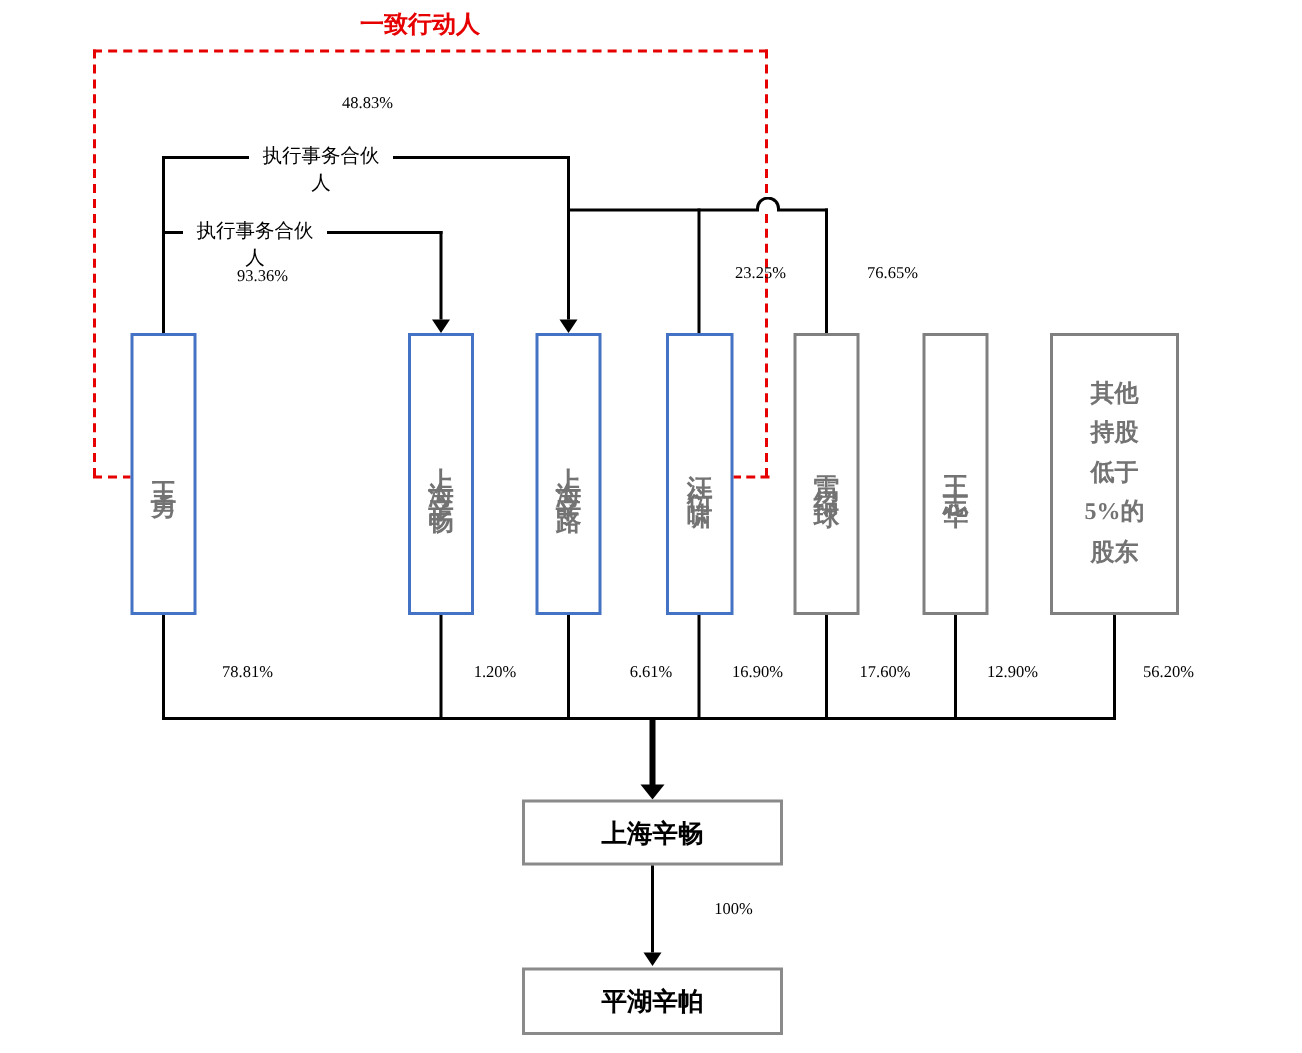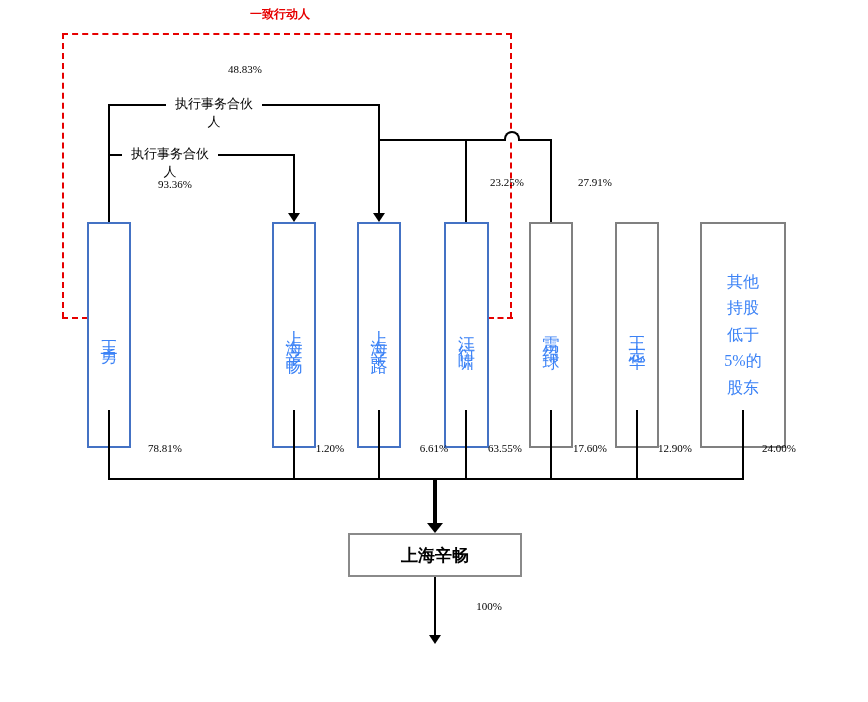--- a/index.html
+++ b/index.html
@@ -8,38 +8,38 @@
 
   .hline, .vline { position:absolute; background:#000; }
   .hline { height:2px; }
   .vline { width:2px; }
 
   .arrow { position:absolute; width:0; height:0;
            border-left:6px solid transparent; border-right:6px solid transparent;
            border-top:9px solid #000; }
   .arrow.big { border-left-width:8px; border-right-width:8px; border-top-width:10px; }
 
-  .entity { position:absolute; top:222px; height:226px; background:#fff;
+  .entity { position:absolute; top:222px; height:188px; background:#fff;
             border:2px solid #808080; display:flex; align-items:center; justify-content:center;
-            font-weight:normal; font-size:17px; color:#3b82f6; }
+            font-weight:bold; font-size:17px; color:#737373; }
   .entity.blue { border-color:#4472c4; }
   .vtext { writing-mode:vertical-rl; text-orientation:upright; letter-spacing:9px; }
   .wrap-text { white-space:pre-line; text-align:center; line-height:1.65; font-size:16px; }
 
   .company { position:absolute; left:348px; width:174px; background:#fff;
              border:2px solid #8a8a8a; display:flex; align-items:center; justify-content:center;
              font-weight:bold; font-size:17px; }
 
   .lbl { position:absolute; font-size:11px; color:#000; text-align:center; }
   .cn  { font-size:13px; background:#fff; padding:0 3px; line-height:18px; }
 
   .red-box  { position:absolute; left:62px; top:33px; width:450px; height:285px;
               border:2px dashed #e60000; border-bottom:none; }
   .red-stub { position:absolute; border-top:2px dashed #e60000; height:0; }
-  .red-lbl  { position:absolute; color:#e60000; font-size:12px; text-align:center; font-weight:bold; }
+  .red-lbl  { position:absolute; color:#e60000; font-size:16px; text-align:center; font-weight:bold; }
 
   .hop { position:absolute; left:504px; top:131px; width:16px; height:9px;
          border:2px solid #000; border-bottom:none; border-radius:8px 8px 0 0; background:#fff; }
 </style>
 </head>
 <body>
 
 <div class="stage">
 
   <div class="red-box"></div>
@@ -60,21 +60,21 @@
   <div class="hop"></div>
   <div class="hline" style="left:518px; top:139px; width:34px;"></div>
   <div class="vline" style="left:465px; top:139px; height:83px;"></div>
   <div class="vline" style="left:550px; top:139px; height:83px;"></div>
 
   <div class="lbl" style="left:205px; top:63px; width:80px;">48.83%</div>
   <div class="lbl cn" style="left:166px; top:95px; width:96px;">执行事务合伙人</div>
   <div class="lbl cn" style="left:122px; top:145px; width:96px;">执行事务合伙人</div>
   <div class="lbl" style="left:140px; top:178px; width:70px;">93.36%</div>
   <div class="lbl" style="left:472px; top:176px; width:70px;">23.25%</div>
-  <div class="lbl" style="left:560px; top:176px; width:70px;">27.91%</div>
+  <div class="lbl" style="left:560px; top:176px; width:70px;">76.65%</div>
 
   <div class="entity blue" style="left:87px;  width:44px;">
     <span class="vtext">王勇</span>
   </div>
   <div class="entity blue" style="left:272px; width:44px;">
     <span class="vtext">上海辛畅</span>
   </div>
   <div class="entity blue" style="left:357px; width:44px;">
     <span class="vtext">上海辛路</span>
   </div>
@@ -100,30 +100,33 @@
   <div class="vline" style="left:378px; top:410px; height:70px;"></div>
   <div class="vline" style="left:465px; top:410px; height:70px;"></div>
   <div class="vline" style="left:550px; top:410px; height:70px;"></div>
   <div class="vline" style="left:636px; top:410px; height:70px;"></div>
   <div class="vline" style="left:742px; top:410px; height:70px;"></div>
   <div class="hline" style="left:108px; top:478px; width:636px;"></div>
 
   <div class="lbl" style="left:130px; top:442px; width:70px;">78.81%</div>
   <div class="lbl" style="left:300px; top:442px; width:60px;">1.20%</div>
   <div class="lbl" style="left:404px; top:442px; width:60px;">6.61%</div>
-  <div class="lbl" style="left:472px; top:442px; width:66px;">63.55%</div>
+  <div class="lbl" style="left:472px; top:442px; width:66px;">16.90%</div>
   <div class="lbl" style="left:557px; top:442px; width:66px;">17.60%</div>
   <div class="lbl" style="left:642px; top:442px; width:66px;">12.90%</div>
-  <div class="lbl" style="left:749px; top:442px; width:60px;">24.00%</div>
+  <div class="lbl" style="left:749px; top:442px; width:60px;">56.20%</div>
 
   <div class="vline" style="left:433px; top:478px; width:4px; height:46px;"></div>
   <div class="arrow big" style="left:427px; top:523px;"></div>
 
   <div class="company" style="top:533px; height:44px;">
     <span>上海辛畅</span>
   </div>
 
   <div class="vline" style="left:434px; top:577px; height:58px;"></div>
   <div class="arrow" style="left:429px; top:635px;"></div>
   <div class="lbl" style="left:459px; top:600px; width:60px; text-align:center;">100%</div>
 
+  <div class="company" style="top:645px; height:45px;">
+    <span>平湖辛帕</span>
+  </div>
 
 </div>
 
 </body></html>

